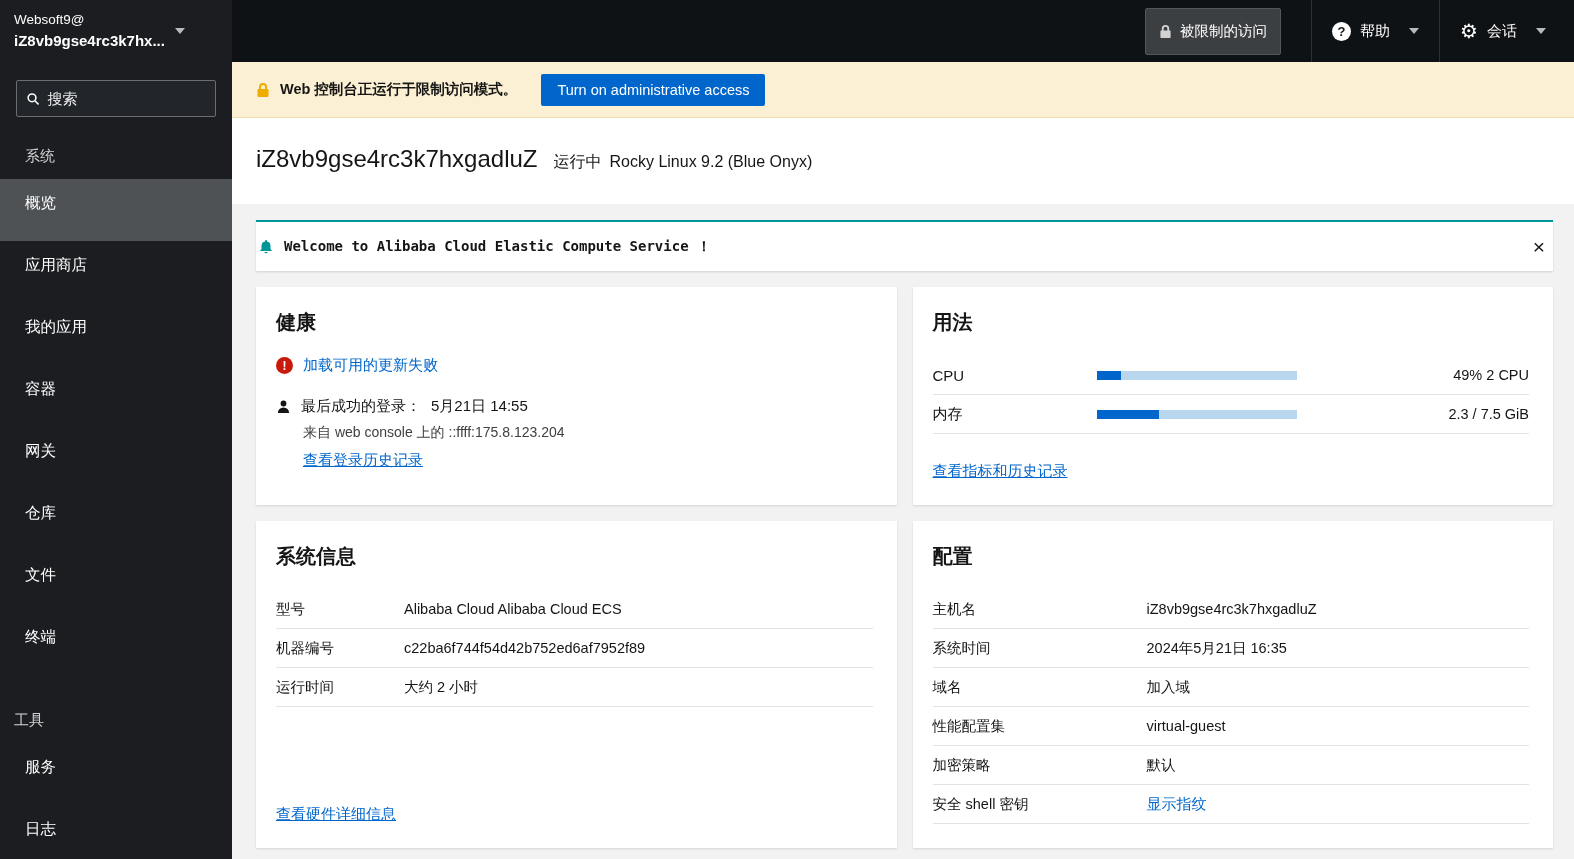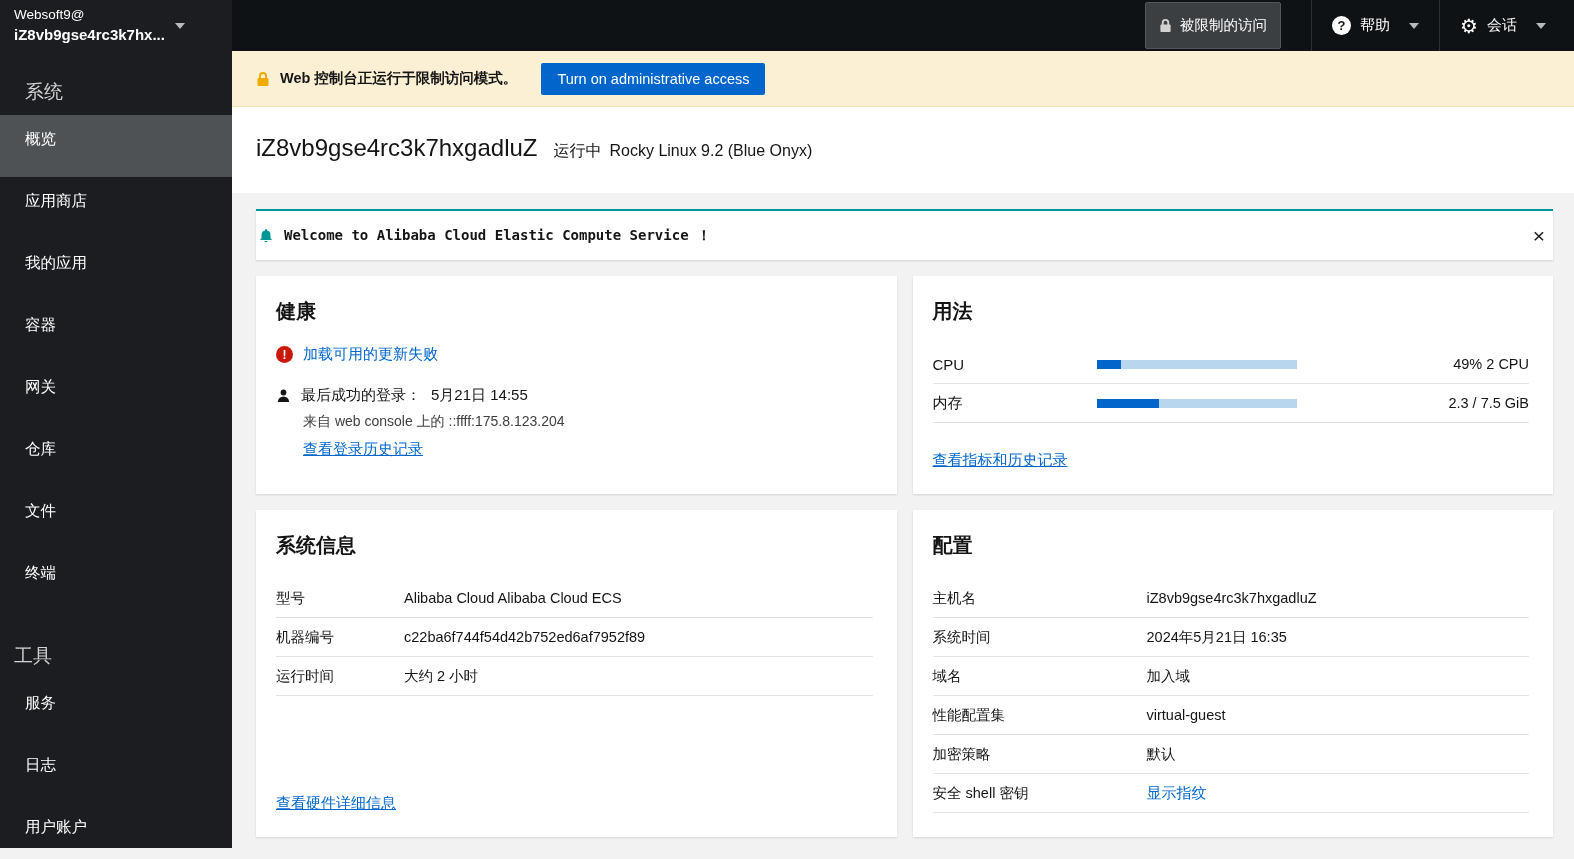--- a/index.html
+++ b/index.html
@@ -6,21 +6,21 @@
   html, body { width: 1574px; height: 859px; overflow: hidden; }
   body {
     font-family: "Liberation Sans", "DejaVu Sans", sans-serif;
     color: #151515;
     background: #f2f2f2;
     font-size: 15px;
   }
 
   
   .masthead {
-    height: 51px; background: #0f1214; display: flex; align-items: stretch;
+    height: 62px; background: #0f1214; display: flex; align-items: stretch;
   }
   .brand {
     width: 232px; background: #1b1d21; display: flex; align-items: center;
     padding: 0 14px; cursor: pointer;
   }
   .brand-text { display: flex; flex-direction: column; line-height: 1.45; min-width: 0; }
   .brand-line1 { color: #ffffff; font-size: 13.5px; }
   .brand-line2 { color: #ffffff; font-size: 15px; font-weight: 700; white-space: nowrap; }
   .caret {
     width: 0; height: 0; border-left: 5px solid transparent; border-right: 5px solid transparent;
@@ -51,21 +51,21 @@
   .search-box {
     margin: 0 16px 16px 16px; height: 37px; display: flex; align-items: center; gap: 8px;
     background: #22262a; border: 1px solid #6a6e73; border-radius: 2px; padding: 0 10px;
   }
   .search-box input {
     background: transparent; border: none; outline: none; color: #ffffff;
     font-size: 15px; width: 100%; font-family: inherit;
   }
   .search-box input::placeholder { color: #eeeeee; opacity: 1; }
   .nav-section {
-    color: #d2d2d2; font-size: 19px; padding: 0 25px; height: 46px; line-height: 46px;
+    color: #d2d2d2; font-size: 15px; padding: 0 25px; height: 46px; line-height: 46px;
   }
   .nav-section.tools { margin-top: 22px; padding-left: 14px; }
   .nav-item {
     display: block; color: #ffffff; font-size: 15.5px; height: 62px; line-height: 47px;
     padding: 0 25px; text-decoration: none; cursor: pointer;
   }
   .nav-item.active { background: #4f5255; }
 
   
   .main { flex: 1; display: flex; flex-direction: column; min-width: 0; background: #f2f2f2; }
@@ -181,20 +181,27 @@
       <span class="gear-glyph">⚙</span>
       <span>会话</span>
       <span class="caret"></span>
     </div>
   </div>
 </header>
 
 <div class="layout">
 
   <aside class="sidebar">
+    <div class="search-box">
+      <svg width="14" height="14" viewBox="0 0 16 16">
+        <circle cx="6.5" cy="6.5" r="5" fill="none" stroke="#ffffff" stroke-width="2"></circle>
+        <line x1="10.5" y1="10.5" x2="15" y2="15" stroke="#ffffff" stroke-width="2"></line>
+      </svg>
+      <input type="text" placeholder="搜索" style="">
+    </div>
 
     <nav>
       <div class="nav-section">系统</div>
       <a class="nav-item active">概览</a>
       <a class="nav-item">应用商店</a>
       <a class="nav-item">我的应用</a>
       <a class="nav-item">容器</a>
       <a class="nav-item">网关</a>
       <a class="nav-item">仓库</a>
       <a class="nav-item">文件</a>

